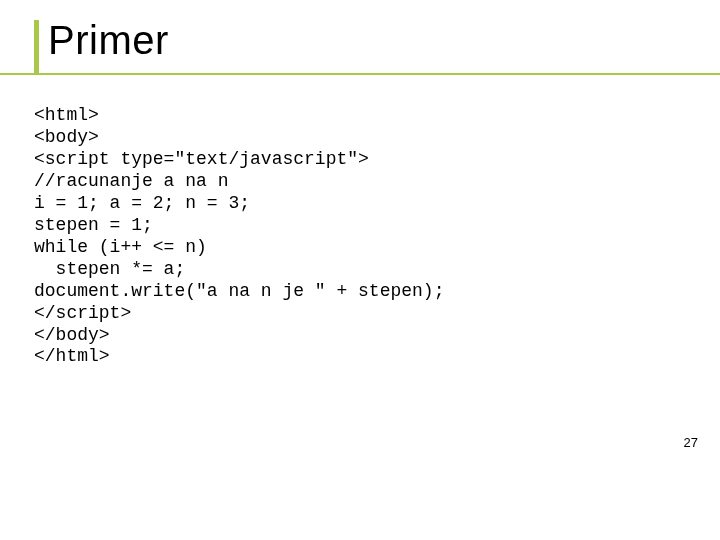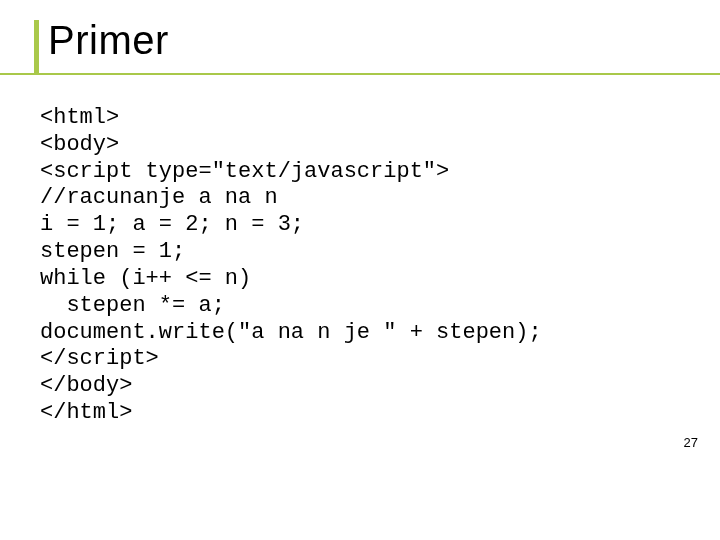--- a/index.html
+++ b/index.html
@@ -39,26 +39,25 @@
   }
   .title-underline {
     border: none;
     border-top: 2px solid #a9c84a;
     margin-top: 2px;
     margin-left: -34px;
     width: 720px;
   }
   .code-block {
     font-family: "Courier New", Courier, monospace;
-    font-size: 22px;
+    font-size: 18px;
     line-height: 1.22;
     white-space: pre;
     color: #000;
     margin-top: 30px;
-    margin-left: 6px;
   }
   .page-number {
     position: absolute;
     right: 22px;
     bottom: 6px;
     font-size: 13px;
     color: #000;
     font-family: Arial, sans-serif;
   }
 </style>

